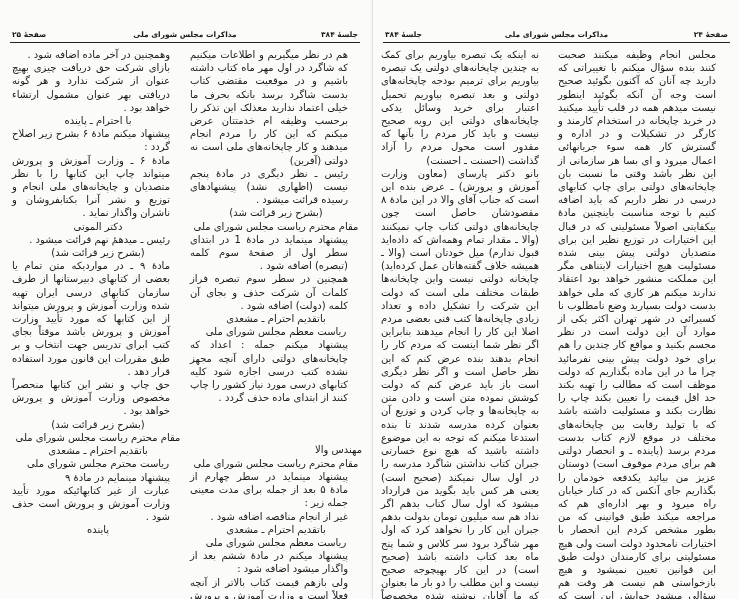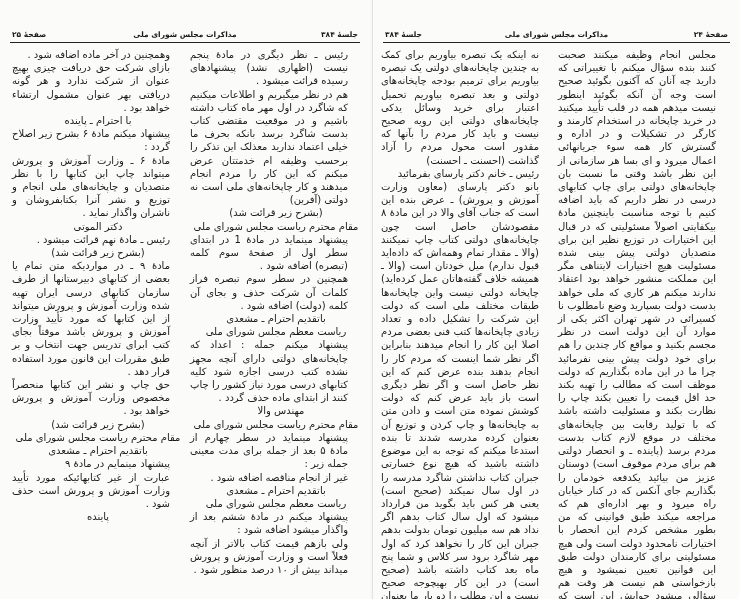--- a/index.html
+++ b/index.html
@@ -13,38 +13,38 @@
   .header span { position:absolute; top:2px; white-space:nowrap; }
   .header .h-start { right:2px; }
   .header .h-mid { left:50%; transform:translateX(-50%); }
   .header .h-end { left:2px; }
   .col { position:absolute; top:48px; width:172px; direction:rtl; text-align:justify;
          font-size:10px; line-height:13.2px; }
   .col p { margin:0 0 0 0; }
   .col .center { text-align:center; }
   .col .indent { padding-right:14px; }
   .col .speaker { font-weight:normal; }
-  .col .sign { text-align:center; padding-left:10px; }
+  .col .sign { text-align:right; padding-left:10px;margin-top:39px; }
   .left .col.c1 { left:190px; }
   .left .col.c2 { left:12px; }
   .right .col.c1 { left:185px; }
   .right .col.c2 { left:8px; }
 </style>
 </head>
 <body>
 
 <div class="page left">
   <div class="header">
     <span class="h-start">جلسهٔ ۳۸۴</span>
     <span class="h-mid">مذاکرات مجلس شورای ملی</span>
     <span class="h-end">صفحهٔ ۲۵</span>
   </div>
   <div class="col c1">
+      <p class="indent"><span>هم در نظر میگیریم و اطلاعات میکنیم که شاگرد در اول مهر ماه کتاب داشته باشیم و در موقعیت مقتضی کتاب بدست شاگرد برسد بانکه بحرف ما خیلی اعتماد ندارید معذلک این تذکر را برحسب وظیفه ام خدمتتان عرض میکنم که این کار را مردم انجام میدهند و کار چاپخانه‌های ملی است نه دولتی (آفرین)</span></p>
       <p class="indent"><span class="speaker">رئیس </span><span>ـ نظر دیگری در مادهٔ پنجم نیست (اظهاری نشد) پیشنهادهای رسیده قرائت میشود .</span></p>
-      <p class="indent"><span>هم در نظر میگیریم و اطلاعات میکنیم که شاگرد در اول مهر ماه کتاب داشته باشیم و در موقعیت مقتضی کتاب بدست شاگرد برسد بانکه بحرف ما خیلی اعتماد ندارید معذلک این تذکر را برحسب وظیفه ام خدمتتان عرض میکنم که این کار را مردم انجام میدهند و کار چاپخانه‌های ملی است نه دولتی (آفرین)</span></p>
       <p class="center"><span>(بشرح زیر قرائت شد)</span></p>
       <p class="center"><span>مقام محترم ریاست مجلس شورای ملی</span></p>
       <p class="indent"><span>پیشنهاد مینماید در مادهٔ 1 در ابتدای سطر اول از صفحهٔ سوم کلمه (تبصره) اضافه شود .</span></p>
       <p class="indent"><span>همچنین در سطر سوم تبصره فراز کلمات آن شرکت حذف و بجای آن کلمه (دولت) اضافه شود .</span></p>
       <p class="center"><span>باتقدیم احترام ـ مشعدی</span></p>
       <p class="center"><span>ریاست معظم مجلس شورای ملی</span></p>
       <p class="indent"><span>پیشنهاد میکنم جمله : اعداد که چاپخانه‌های دولتی دارای آنچه مجهز نشده کتب درسی اجازه شود کلیه کتابهای درسی مورد نیاز کشور را چاپ کنند از ابتدای ماده حذف گردد .</span></p>
       <p class="sign"><span>مهندس والا</span></p>
       <p class="center"><span>مقام محترم ریاست مجلس شورای ملی</span></p>
       <p class="indent"><span>پیشنهاد مینماید در سطر چهارم از مادهٔ ۵ بعد از جمله برای مدت معینی جمله زیر :</span></p>
@@ -54,40 +54,40 @@
       <p class="indent"><span>پیشنهاد میکنم در مادهٔ ششم بعد از واگذار میشود اضافه شود :</span></p>
       <p class="indent"><span>ولی بازهم قیمت کتاب بالاتر از آنچه فعلاً است و وزارت آموزش و پرورش میداند بیش از ۱۰ درصد منظور شود .</span></p>
     </div>
   <div class="col c2">
       <p class="indent"><span>وهمچنین در آخر ماده اضافه شود .</span></p>
       <p class="indent"><span>بازای شرکت حق دریافت چیزی بهیچ عنوان از شرکت ندارد و هر گونه دریافتی بهر عنوان مشمول ارتشاء خواهد بود .</span></p>
       <p class="center"><span>با احترام ـ پاینده</span></p>
       <p class="indent"><span>پیشنهاد میکنم مادهٔ ۶ بشرح زیر اصلاح گردد :</span></p>
       <p class="indent"><span class="speaker">مادهٔ ۶ </span><span>ـ وزارت آموزش و پرورش میتواند چاپ این کتابها را با نظر متصدیان و چاپخانه‌های ملی انجام و توزیع و نشر آنرا بکتابفروشان و ناشران واگذار نماید .</span></p>
       <p class="center"><span>دکتر الموتی</span></p>
-      <p class="indent"><span class="speaker">رئیس </span><span>ـ مادهٔ نهم قرائت میشود .</span></p>
+      <p class="indent"><span class="speaker">رئیس </span><span>ـ میدهمٔ نهم قرائت میشود .</span></p>
       <p class="center"><span>(بشرح زیر قرائت شد)</span></p>
       <p class="indent"><span class="speaker">مادهٔ ۹ </span><span>ـ در مواردیکه متن تمام یا بعضی از کتابهای دبیرستانها از طرف سازمان کتابهای درسی ایران تهیه شده وزارت آموزش و پرورش میتواند از این کتابها که مورد تأیید وزارت آموزش و پرورش باشد موقتاً بجای کتب ابرای تدریس جهت انتخاب و بر طبق مقررات این قانون مورد استفاده قرار دهد .</span></p>
       <p class="indent"><span>حق چاپ و نشر این کتابها منحصراً مخصوص وزارت آموزش و پرورش خواهد بود .</span></p>
       <p class="center"><span>(بشرح زیر قرائت شد)</span></p>
       <p class="center"><span>مقام محترم ریاست مجلس شورای ملی</span></p>
       <p class="center"><span>باتقدیم احترام ـ مشعدی</span></p>
+      <p class="center"><span>ریاست محترم مجلس شورای ملی</span></p>
       <p class="indent"><span>پیشنهاد مینمایم در مادهٔ ۹</span></p>
       <p class="indent"><span>عبارت از غیر کتابهائیکه مورد تأیید وزارت آموزش و پرورش است حذف شود .</span></p>
       <p class="center"><span>پاینده</span></p>
     </div>
 </div>
 
 <div class="page right">
   <div class="header">
     <span class="h-start">صفحهٔ ۲۴</span>
     <span class="h-mid">مذاکرات مجلس شورای ملی</span>
     <span class="h-end">جلسهٔ ۳۸۴</span>
   </div>
   <div class="col c1">
       <p class="indent"><span>مجلس انجام وظیفه میکنند صحبت کنند بنده سؤال میکنم با تغییراتی که دارید چه آنان که آکنون بگوئید صحیح است وجه آن آنکه بگوئید اینطور نیست میدهم همه در قلب تأیید میکنید در خرید چاپخانه در استخدام کارمند و کارگر در تشکیلات و در اداره و گسترش کار همه سوء جریانهائی اعمال میرود و ای بسا هر سازمانی از این نظر باشد وقتی ما نسبت بان چاپخانه‌های دولتی برای چاپ کتابهای درسی در نظر داریم که باید اضافه کنیم با توجه مناسبت باینچنین مادهٔ بیکفایتی اصولاً مسئولیتی که در قبال این اختیارات در توزیع نظیر این برای متصدیان دولتی پیش بینی شده مسئولیت هیچ اختیارات لایتناهی مگر این مملکت منشور خواهد بود اعتقاد ندارند میکنم هر کاری که ملی خواهد بدست دولت بسپارید وضع نامطلوب نا کسیرائی در شهر تهران اکثر یکی از موارد آن این دولت است در نظر مجسم بکنید و مواقع کار چندین را هم برای خود دولت پیش بینی نفرمائید چرا ما در این ماده بگذاریم که دولت موظف است که مطالب را تهیه بکند حد اقل قیمت را تعیین بکند چاپ را نظارت بکند و مسئولیت داشته باشد که با تولید رقابت بین چاپخانه‌های مختلف در موقع لازم کتاب بدست مردم برسد (پاینده ـ و انحصار دولتی هم برای مردم موقوف است) دوستان عزیز من بیائید یکدفعه خودمان را بگذاریم جای آنکس که در کنار خیابان راه میرود و بهر اداره‌ای هم که مراجعه میکند طبق قوانینی که من بطور مشخص کردم این انحصار با اختیارات نامحدود دولت است ولی هیچ مسئولیتی برای کارمندان دولت طبق این قوانین تعیین نمیشود و هیچ بازخواستی هم نیست هر وقت هم سؤالی میشود جوابش این است که چون و دلائل تخصصی دارد به نظر مانمیآید و نتیجه‌ها را ملاحظه کنید ، به ما مربوط نیست پس با کمال تأسف اجازه بدهید که این پیشنهاد بنده را میکنم این ماده بکلی حذف شود دولت در تمام امور مداخله نکند ، در مجلس اگر مسئولیت دارد که کتابهای دبیرستانی و دبستانی را بدست بخش خصوصی خود بدهد که در مالیات ملاحظه بکند و قبول قوانین دولتی شد و رقابت شود میشناسد دولت باید به بخش خصوصی که مالیات میدهد احترام در این مسئله کمک بشود</span></p>
     </div>
   <div class="col c2">
       <p class="indent"><span>نه اینکه یک تبصره بیاوریم برای کمک به چندین چاپخانه‌های دولتی یک تبصره بیاوریم برای ترمیم بودجه چاپخانه‌های دولتی و بعد تبصره بیاوریم تحمیل اعتبار برای خرید وسائل یدکی چاپخانه‌های دولتی این رویه صحیح نیست و باید کار مردم را بآنها که مقدور است محول مردم را آزاد گذاشت (احسنت ـ احسنت)</span></p>
-      <p class="indent"><span class="speaker">رئیس </span><span>ـ خانم دکتر پارسای بفرمائید</span></p>
       <p class="indent"><span class="speaker">بانو دکتر پارسای </span><span>(معاون وزارت آموزش و پرورش) ـ عرض بنده این است که جناب آقای والا در این مادهٔ ۸ مقصودشان حاصل است چون چاپخانه‌های دولتی کتاب چاپ نمیکنند (والا ـ مقدار تمام وهمه‌اش که داده‌اید قبول ندارم) میل خودتان است (والا ـ همیشه خلاف گفته‌هاتان عمل کرده‌اید) چاپخانه دولتی نیست واین چاپخانه‌ها طبقات مختلف ملی است که دولت این شرکت را تشکیل داده و تعداد زیادی چاپخانه‌ها کتب فنی بعضی مردم اصلا این کار را انجام میدهند بنابراین اگر نظر شما اینست که مردم کار را انجام بدهند بنده عرض کنم که این نظر حاصل است و اگر نظر دیگری است باز باید عرض کنم که دولت کوشش نموده متن است و دادن متن به چاپخانه‌ها و چاپ کردن و توزیع آن بعنوان کرده مدرسه شدند تا بنده استدعا میکنم که توجه به این موضوع داشته باشید که هیچ نوع خسارتی جبران کتاب نداشتن شاگرد مدرسه را در اول سال نمیکند (صحیح است) یعنی هر کس باید بگوید من قرارداد میشود که اول سال کتاب بدهم اگر نداد هم سه میلیون تومان بدولت بدهم جبران این کار را نخواهد کرد که اول مهر شاگرد برود سر کلاس و شما پنج ماه بعد کتاب داشته باشد (صحیح است) در این کار بهیچوجه صحیح نیست و این مطلب را دو بار ما بعنوان که ما آقایان نوشته شده مخصوصاً تذکر داده‌ایم گفته اند بیسابقه به سازمان کتب درسی که باید قرارداد چاپ کتب را وزارت آموزش و پرورش بسته است و متأسفانه دیده شد خواسته بود کتب را بچاپ برساند و این مطالعه مراجع دیگری هم تشخیص داد که در این تصدیق مرتب ما که علاوه بر خوبی چاپ وضع مردم را</span></p>
     </div>
 </div>
 
 </body></html>

